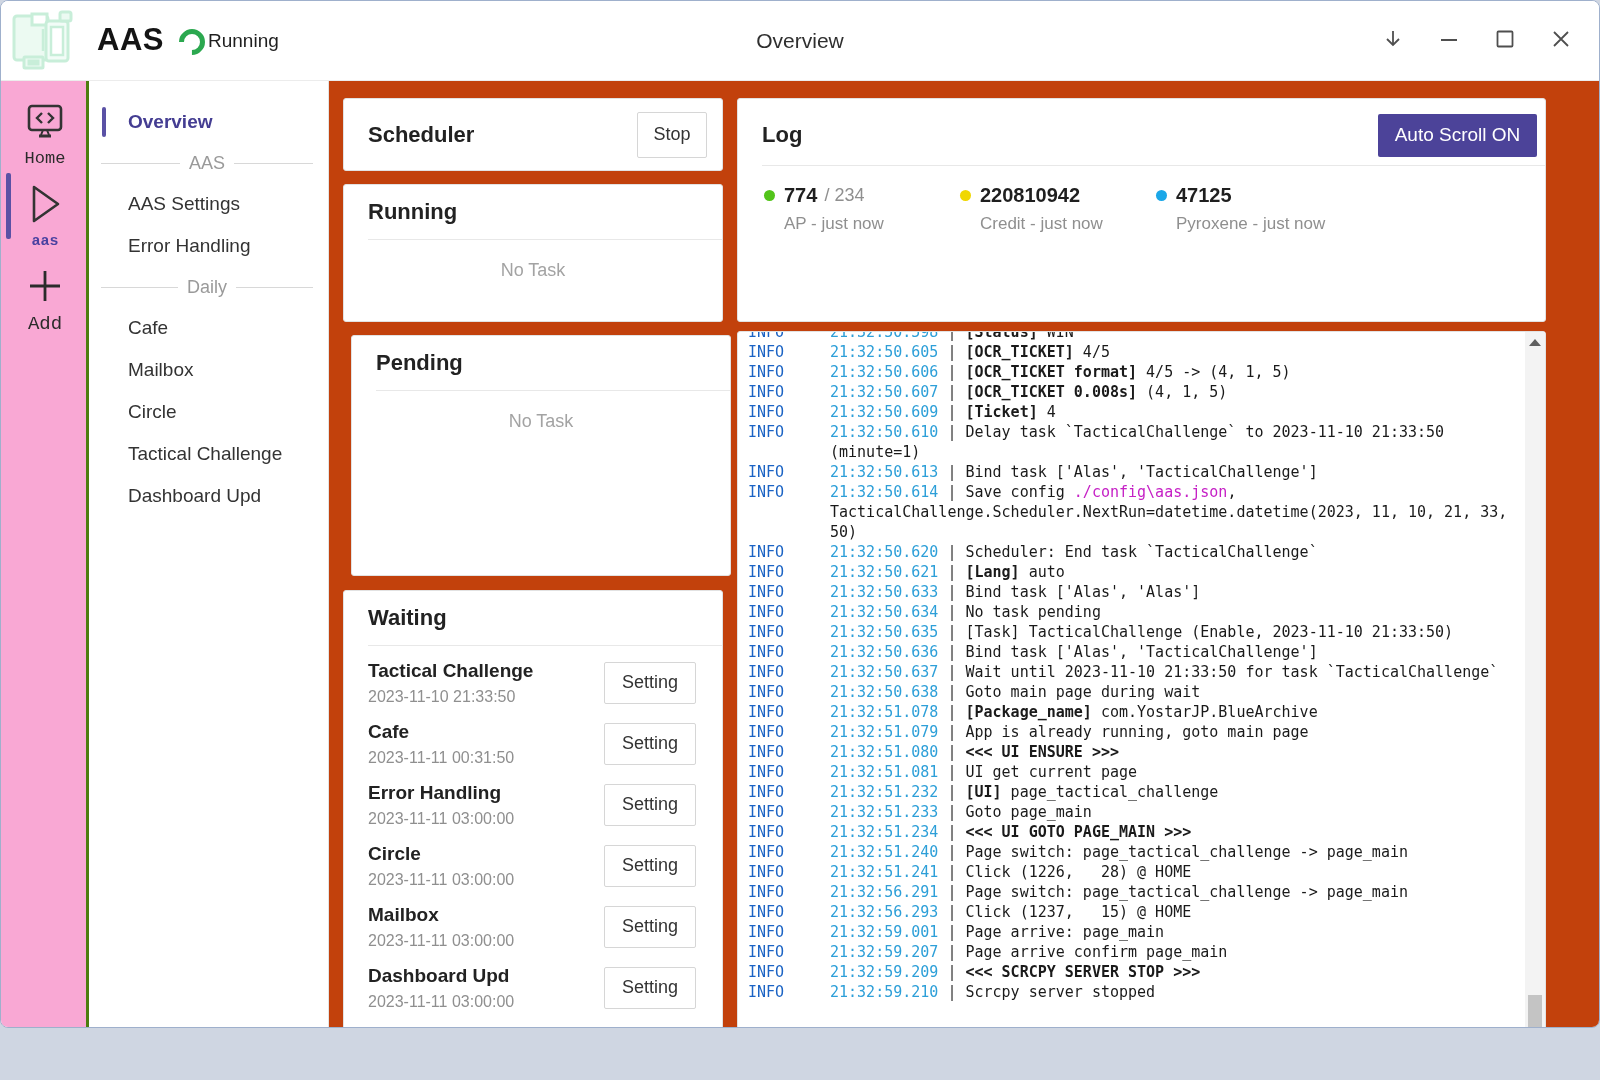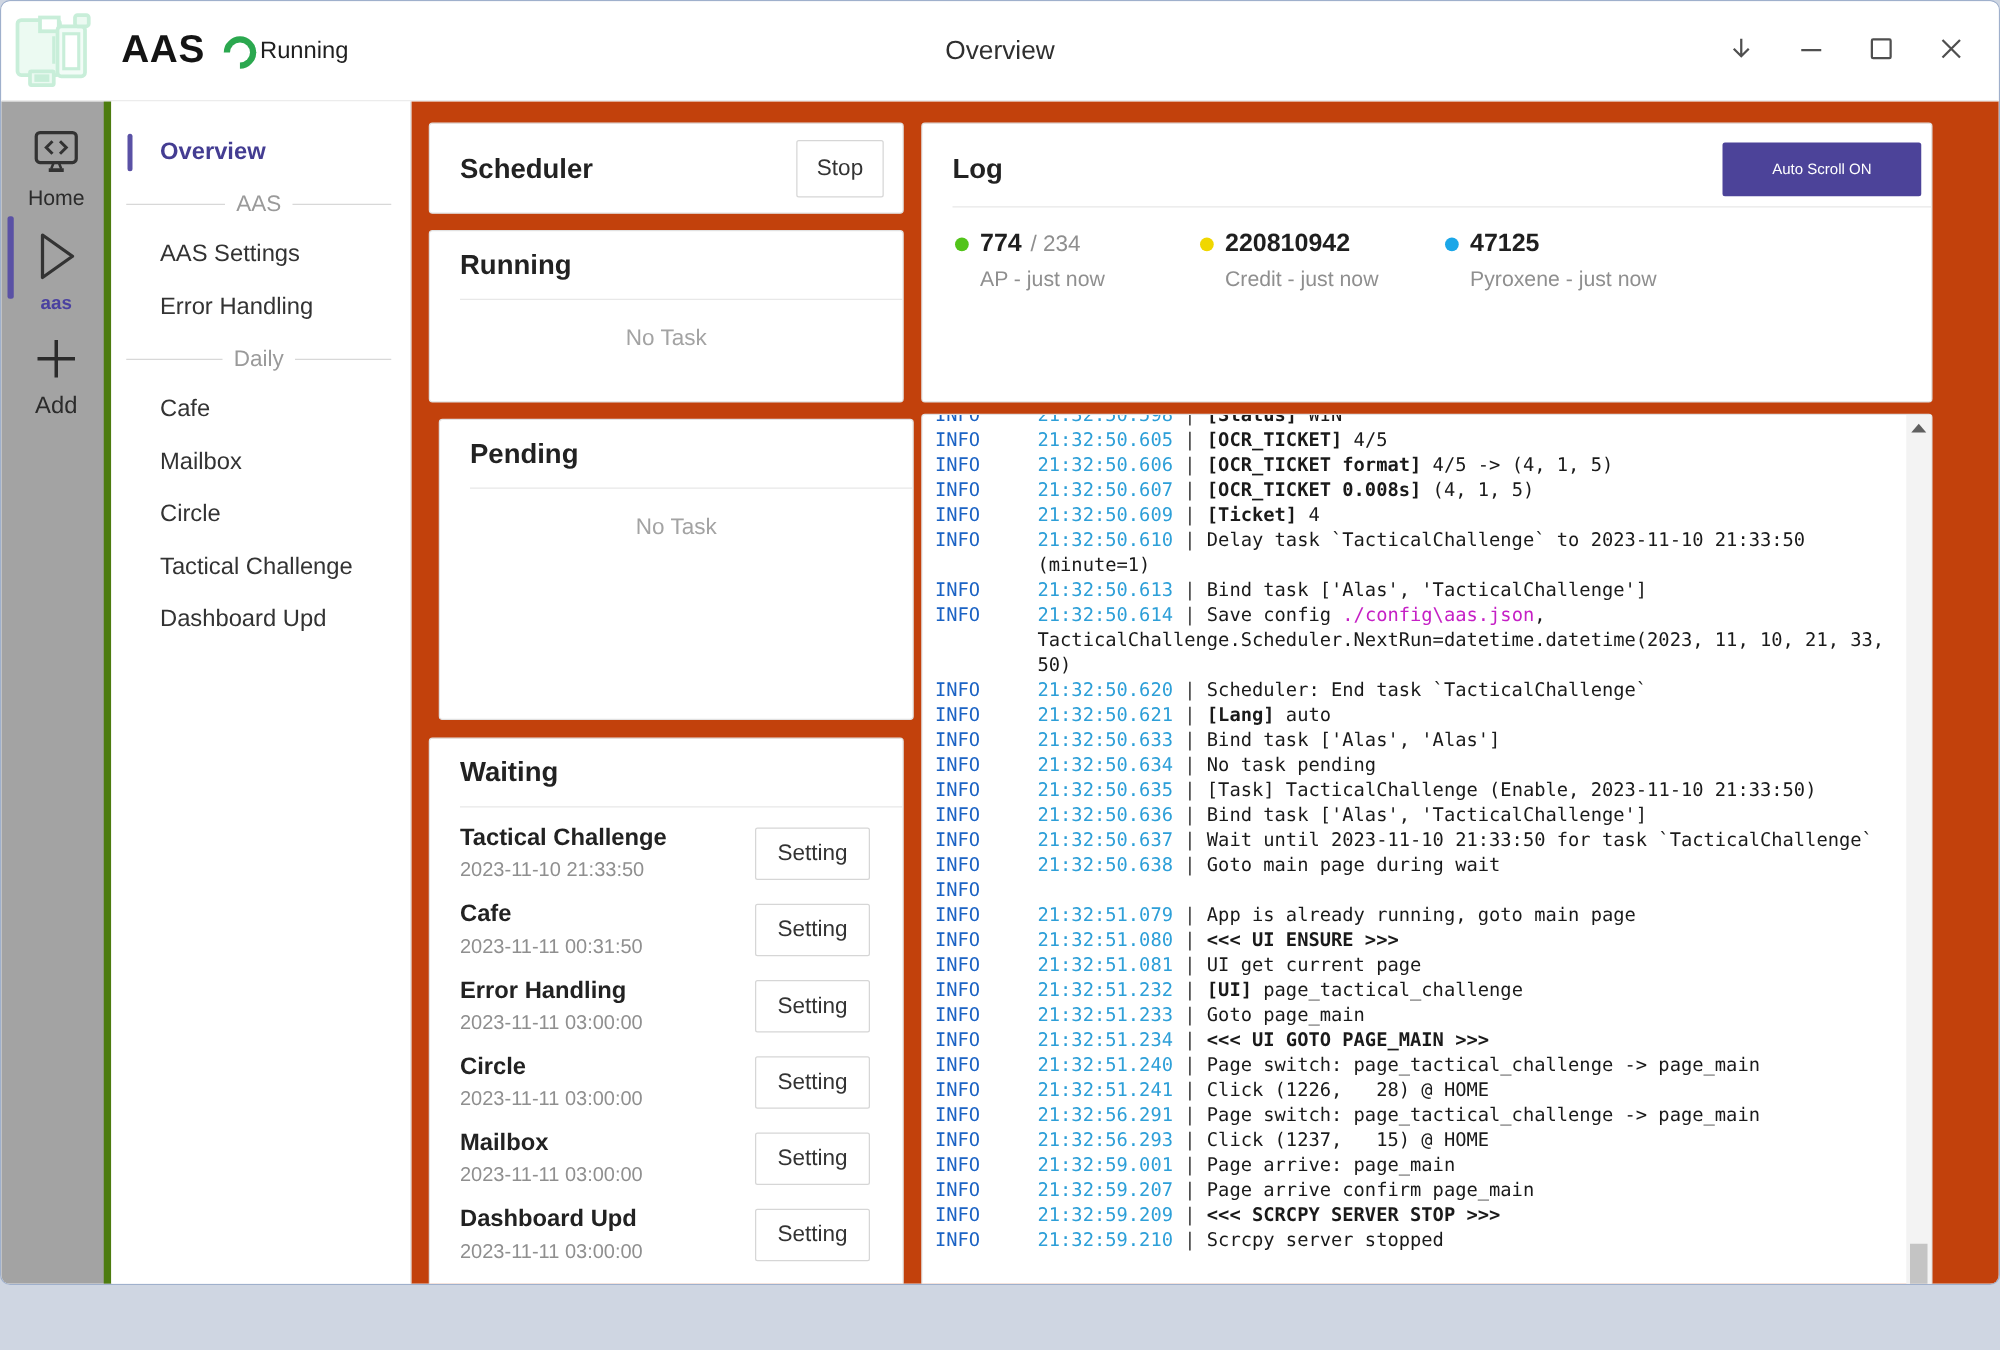--- a/index.html
+++ b/index.html
@@ -11,21 +11,21 @@
   .titlebar { position:absolute; top:0; left:0; right:0; height:80px; background:#fff; border-bottom:1px solid #ececec; z-index:10; }
   .logo { position:absolute; left:8px; top:6px; }
   .app-name { position:absolute; left:96px; top:50%; transform:translateY(-54%); font-size:31px; font-weight:700; color:#141414; letter-spacing:.5px; }
   .spinner { position:absolute; left:178px; top:28px; width:26px; height:26px; border-radius:50%; border:5px solid #2ba84f; border-left-color:transparent; transform:rotate(-45deg); }
   .status-text { position:absolute; left:207px; top:50%; transform:translateY(-50%); font-size:19px; color:#1f1f1f; }
   .win-title { position:absolute; left:50%; top:50%; transform:translate(-50%,-50%); font-size:21px; color:#2f2f2f; }
   .win-controls { position:absolute; right:22px; top:0; height:100%; display:flex; align-items:center; gap:24px; }
   .win-btn { width:32px; height:32px; display:flex; align-items:center; justify-content:center; background:transparent; border:none; cursor:pointer; }
 
   
-  .rail { position:absolute; top:80px; left:0; bottom:0; width:88px; background:#a3a3a3; border-right:6px solid #4d7c0f; z-index:5; }
+  .rail { position:absolute; top:80px; left:0; bottom:0; width:88px; background:#f9a8d4; border-right:3px solid #4d7c0f; z-index:5;font-family:Liberation Mono, monospace; }
   .rail-indicator { position:absolute; left:5px; top:92px; width:5px; height:66px; background:#5a51a5; border-radius:2px; }
   .rail-item { width:88px; text-align:center; }
   .rail-item .lbl { font-size:17px; color:#2b2b2b; margin-top:1px; }
   .rail-home { margin-top:22px; }
   .rail-aas { margin-top:13px; }
   .rail-aas .lbl { font-size:15px; font-weight:700; color:#4a41a0; }
   .rail-add { margin-top:15px; }
   .rail-add .lbl { font-size:19px; }
 
   
@@ -55,21 +55,21 @@
 
   .wait-list { padding-top:6px; }
   .wait-row { display:flex; align-items:center; justify-content:space-between; padding:0 26px 0 24px; height:61px; }
   .wait-name { font-size:19px; font-weight:600; color:#222; }
   .wait-time { font-size:16px; color:#8f8f8f; margin-top:6px; }
   .setting-btn { width:92px; height:42px; font-size:18px; flex:none; }
 
   
   .log-card { left:408px; top:17px; width:809px; height:224px; }
   .log-header { display:flex; align-items:center; justify-content:space-between; padding:12px 8px 0 24px; height:60px; }
-  .autoscroll-btn { width:159px; height:43px; background:#4c4399; color:#fff; font-size:12px; border:none; border-radius:2px; font-family:inherit; cursor:pointer; }
+  .autoscroll-btn { width:159px; height:43px; background:#4c4399; color:#fff; font-size:19px; border:none; border-radius:2px; font-family:inherit; cursor:pointer; }
   .log-divider { height:1px; background:#e8e8e8; margin-left:24px; margin-top:6px; }
   .stats { display:flex; padding:18px 0 0 26px; }
   .stat { width:196px; }
   .stat-top { display:flex; align-items:center; gap:9px; }
   .dot { width:11px; height:11px; border-radius:50%; flex:none; }
   .stat-value { font-size:20px; font-weight:700; color:#1f1f1f; }
   .stat-suffix { font-size:18px; color:#8f8f8f; margin-left:-2px; }
   .stat-label { font-size:17px; color:#8f8f8f; margin-top:7px; padding-left:20px; }
 
   .log-box { left:408px; top:250px; width:809px; height:728px; }
@@ -421,20 +421,21 @@
               <div class="rest"><span class="tm">21:32:50.637</span><span class="sep"> | </span><span class="msg"><span>Wait until 2023-11-10 21:33:50 for task `TacticalChallenge`</span></span></div>
             </div>
 
             <div class="logline">
               <span class="lv">INFO</span>
               <div class="rest"><span class="tm">21:32:50.638</span><span class="sep"> | </span><span class="msg"><span>Goto main page during wait</span></span></div>
             </div>
 
             <div class="logline">
               <span class="lv">INFO</span>
+              <div class="rest"><span class="tm">21:32:51.078</span><span class="sep"> | </span><span class="msg"><span style="font-weight: bold;">[Package_name]</span><span> com.YostarJP.BlueArchive</span></span></div>
             </div>
 
             <div class="logline">
               <span class="lv">INFO</span>
               <div class="rest"><span class="tm">21:32:51.079</span><span class="sep"> | </span><span class="msg"><span>App is already running, goto main page</span></span></div>
             </div>
 
             <div class="logline">
               <span class="lv">INFO</span>
               <div class="rest"><span class="tm">21:32:51.080</span><span class="sep"> | </span><span class="msg"><span style="font-weight: bold;">&lt;&lt;&lt; UI ENSURE &gt;&gt;&gt;</span></span></div>

